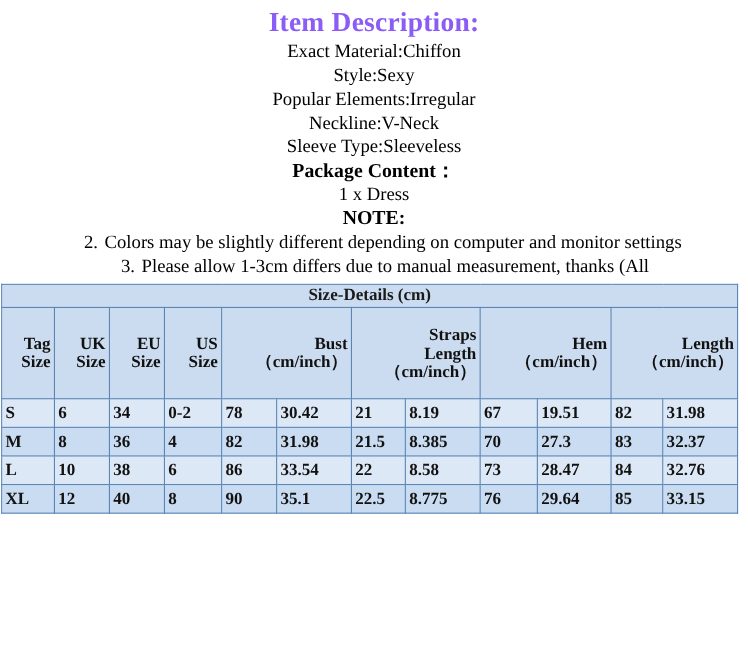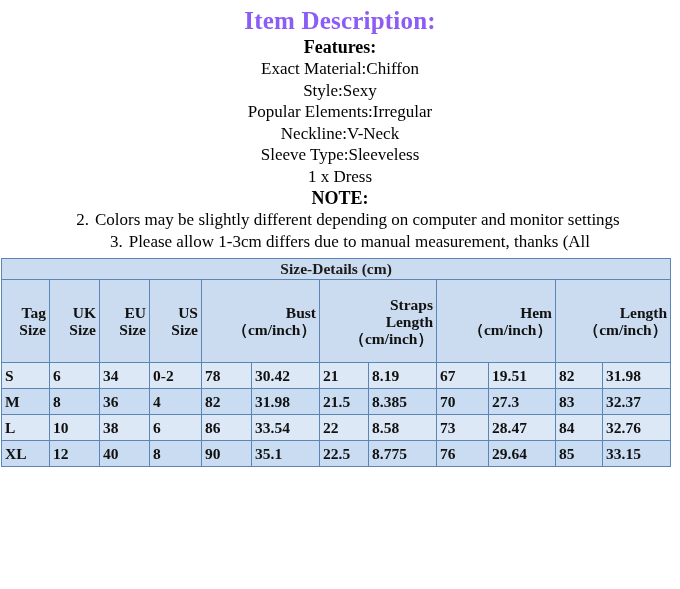--- a/index.html
+++ b/index.html
@@ -107,27 +107,27 @@
     background: #c9dcf1;
   }
 </style>
 </head>
 <body>
 
 <div class="page">
 
   <div class="desc-title">Item Description:</div>
 
-  <div class="section-head">Features:</div>
   <div class="center-line">Exact Material:Chiffon</div>
   <div class="center-line">Style:Sexy</div>
   <div class="center-line">Popular Elements:Irregular</div>
   <div class="center-line">Neckline:V-Neck</div>
   <div class="center-line">Sleeve Type:Sleeveless</div>
 
+  <div class="section-head">Package Content：</div>
   <div class="center-line">1 x  Dress</div>
 
   <div class="section-head">NOTE:</div>
   <ul class="note-list">
     <li class="note-item-2">
       <span class="num">2.</span><span>Colors may be slightly different depending on computer and monitor settings</span>
     </li>
     <li class="note-item-3">
       <span class="num">3.</span><span>Please allow 1-3cm differs due to manual measurement, thanks (All</span>
     </li>

